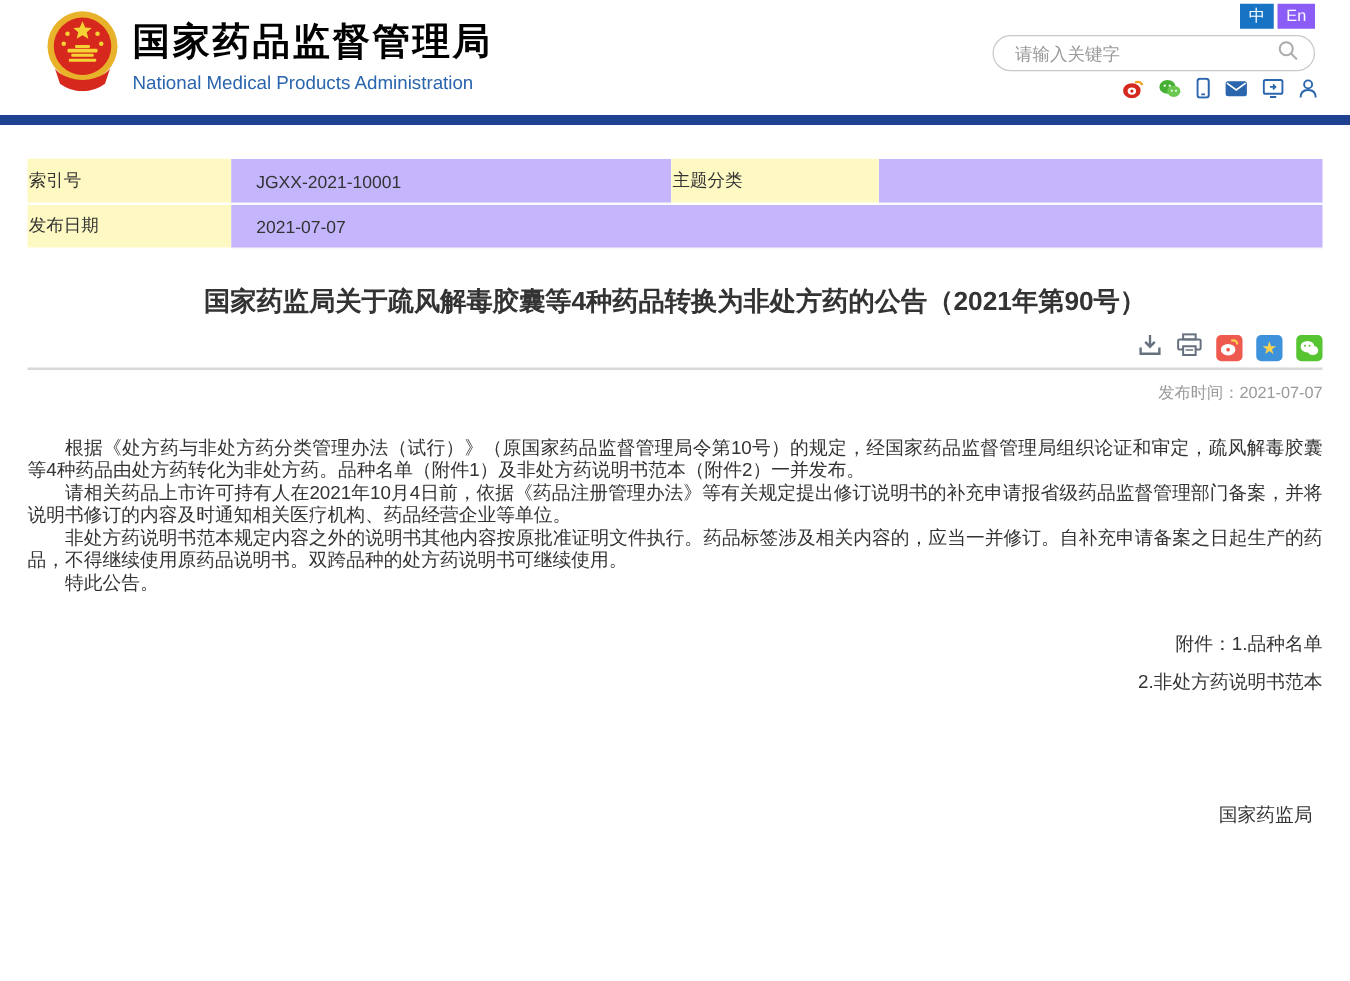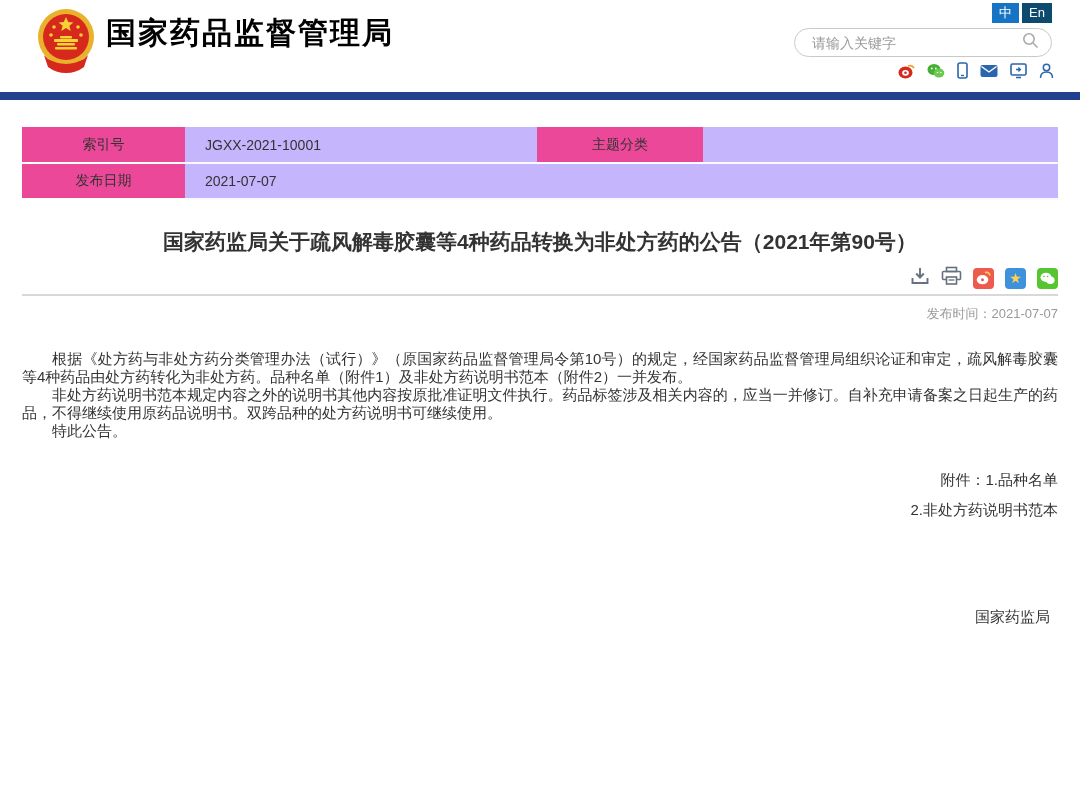--- a/index.html
+++ b/index.html
@@ -13,21 +13,21 @@
   
   .header { position:relative; height:92px; background:#fff; }
   .logo { position:absolute; left:34px; top:7px; width:64px; height:66px; }
   .brand { position:absolute; left:106px; top:13px; }
   .brand-cn { font-size:30px; font-weight:bold; color:#000000; letter-spacing:2px; }
   .brand-en { font-size:15px; color:#2a65ad; margin-top:4px; }
 
   .lang-switch { position:absolute; top:3px; right:28px; display:flex; gap:3px; }
   .lang-btn { font-size:13px; padding:2px 7px; cursor:pointer; line-height:16px; }
   .lang-zh { background:#1773c4; color:#fff; }
-  .lang-en { background:#0c4a6e; color:#fff; }
+  .lang-en { background:#8b5cf6; color:#fff; }
 
   .search-box {
     position:absolute; top:28px; right:28px; width:258px; height:29px;
     border:1px solid #c9c9c9; border-radius:15px;
     display:flex; align-items:center; padding:0 12px 0 15px; background:#fff;
   }
   .search-box input {
     border:none; outline:none; flex:1; font-size:14px; color:#333; background:transparent;
     font-family:"Liberation Sans","DejaVu Sans",sans-serif;
   }
@@ -37,21 +37,21 @@
   .quick-icons svg { display:block; }
 
   
   .nav-bar { height:8px; background:#20418f; }
 
   
   .content { padding:0 22px; }
 
   table.meta { width:100%; border-collapse:collapse; margin-top:27px; font-size:14px; color:#333; table-layout:fixed; }
   table.meta td { height:36px; }
-  td.lbl { background:#ec4899; text-align:center; border-bottom:2px solid #fff; }
+  td.lbl { background:#fef9c3; border-bottom:2px solid #fff; }
   td.val { padding-left:20px; background:#c4b5fd; border-bottom:2px solid #fafafa; overflow:hidden; white-space:nowrap; }
   .w-lbl1 { width:163px; } .w-val1 { width:352px; } .w-lbl2 { width:166px; }
 
   .article-title { text-align:center; font-size:21px; font-weight:bold; color:#333; margin-top:27px; line-height:30px; }
 
   .tools { display:flex; justify-content:flex-end; align-items:center; gap:11px; margin-top:10px; height:22px; }
   .tools .share-btn {
     width:21px; height:21px; border-radius:4px; display:flex; align-items:center; justify-content:center; cursor:pointer;
   }
   .share-weibo { background:#ef5a4e; }
@@ -88,20 +88,21 @@
       <rect x="23" y="36" width="18" height="2.4" rx="1" fill="#f6d335"></rect>
       <rect x="26" y="29" width="12" height="2.4" rx="1" fill="#f6d335"></rect>
       <rect x="21" y="40" width="22" height="2.4" rx="1" fill="#f6d335"></rect>
       <path d="M10 48 q6 8 22 8 q16 0 22-8 l-4 12 q-8 6 -18 6 q-10 0 -18-6z" fill="#d7281e"></path>
       <path d="M14 50 q8 6 18 6 q10 0 18-6" fill="none" stroke="#e8b22a" stroke-width="2"></path>
     </svg>
   </span>
 
   <div class="brand">
     <div class="brand-cn">国家药品监督管理局</div>
+    <div class="brand-en">National Medical Products Administration</div>
   </div>
 
   <div class="lang-switch">
     <span class="lang-btn lang-zh">中</span>
     <span class="lang-btn lang-en">En</span>
   </div>
 
   <div class="search-box">
     <input type="text" placeholder="请输入关键字" style="">
     <span>
@@ -212,20 +213,21 @@
       </svg>
     </span>
   </div>
 
   <div class="divider"></div>
 
   <div class="publish-time"><span>发布时间：</span><span>2021-07-07</span></div>
 
   <div class="body-text">
     <p>根据《处方药与非处方药分类管理办法（试行）》（原国家药品监督管理局令第10号）的规定，经国家药品监督管理局组织论证和审定，疏风解毒胶囊等4种药品由处方药转化为非处方药。品种名单（附件1）及非处方药说明书范本（附件2）一并发布。</p>
+    <p>请相关药品上市许可持有人在2021年10月4日前，依据《药品注册管理办法》等有关规定提出修订说明书的补充申请报省级药品监督管理部门备案，并将说明书修订的内容及时通知相关医疗机构、药品经营企业等单位。</p>
     <p>非处方药说明书范本规定内容之外的说明书其他内容按原批准证明文件执行。药品标签涉及相关内容的，应当一并修订。自补充申请备案之日起生产的药品，不得继续使用原药品说明书。双跨品种的处方药说明书可继续使用。</p>
     <p>特此公告。</p>
   </div>
 
   <div class="attachments">
     <span class="attach-line"><span>附件：</span><span>1.品种名单</span></span>
     <span class="attach-line attach-indent"><span>2.非处方药说明书范本</span></span>
   </div>
 
   <div class="signature">

